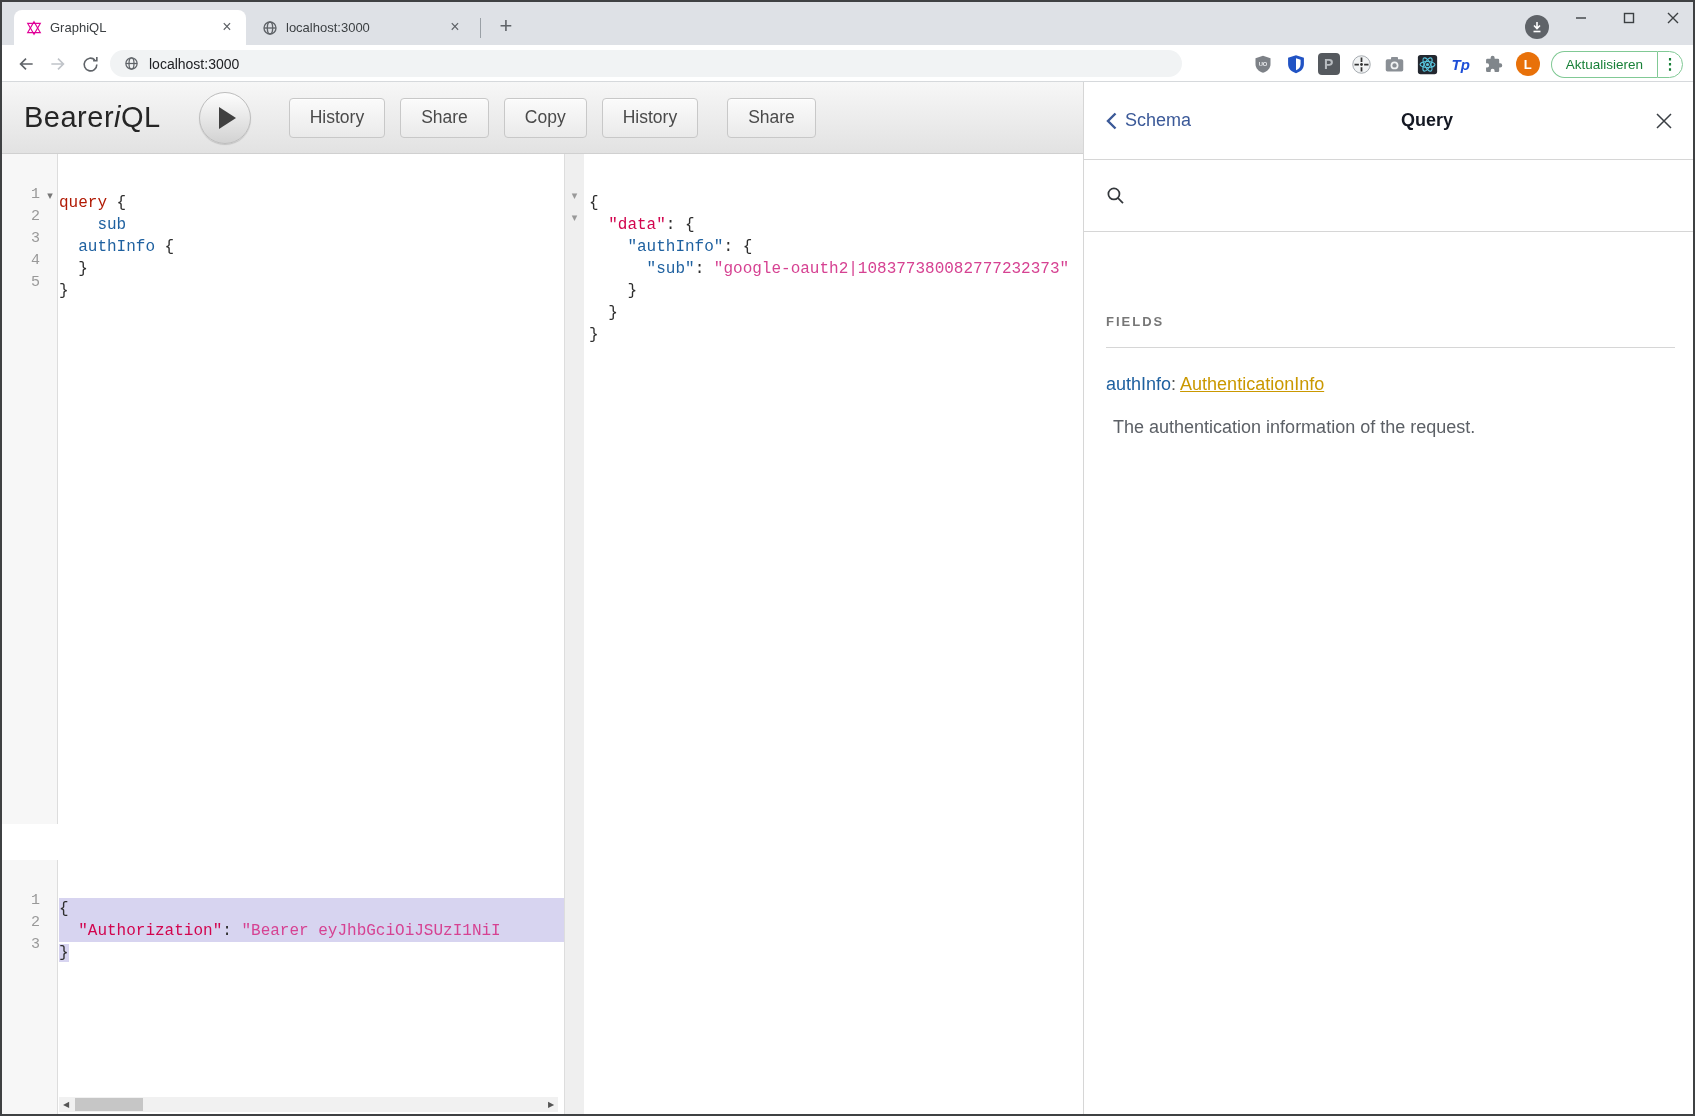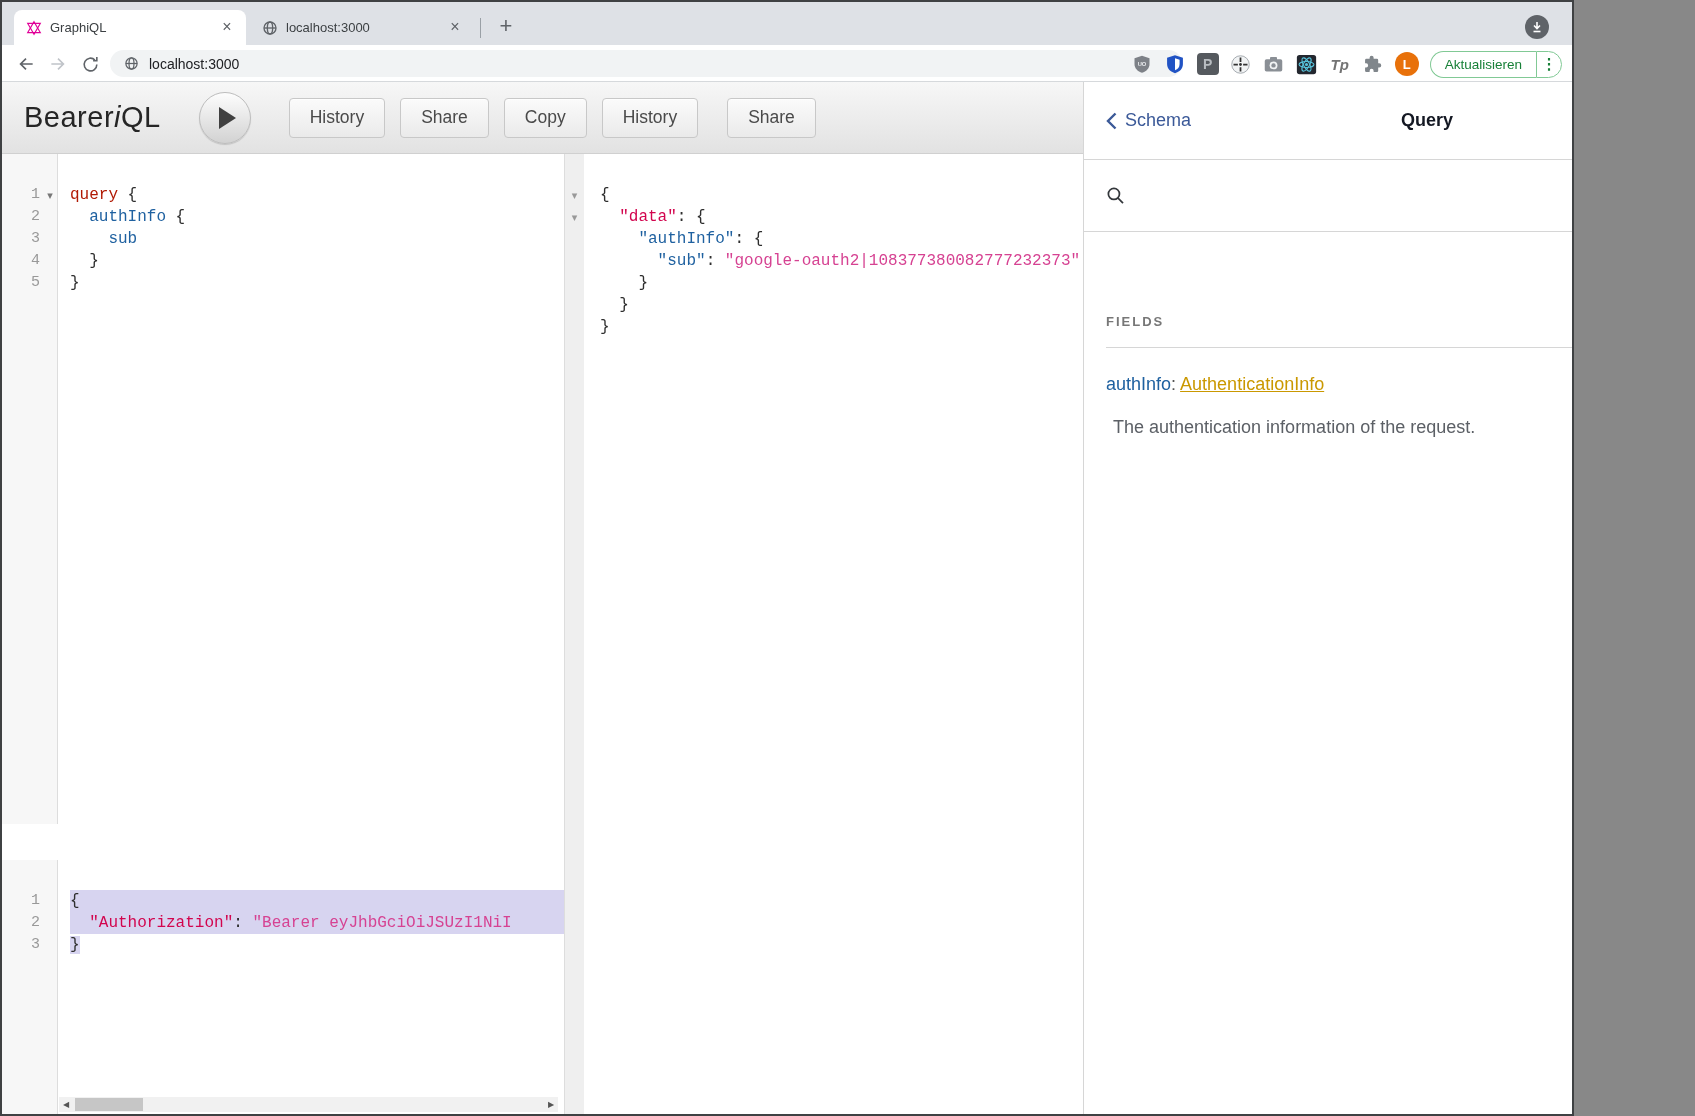--- a/index.html
+++ b/index.html
@@ -1,18 +1,18 @@
 <!DOCTYPE html>
 <html><head>
 <meta charset="utf-8">
 <style>
   * { margin:0; padding:0; box-sizing:border-box; }
   html,body { background:#888; }
   body { font-family:"Liberation Sans", sans-serif; }
-  .window{ position:relative; width:1574px; height:1116px; background:#fff;
+  .window{ position:relative; width:1695px; height:1116px; background:#fff;
            border:2px solid #3f4143; overflow:hidden; }
 
   
   .tabstrip{ position:absolute; left:0; top:0; right:0; height:43px; background:#dee1e6; }
   .tab{ position:absolute; top:8px; height:35px; display:flex; align-items:center; gap:8px;
         padding:0 10px 0 12px; font-size:13px; color:#3c4043; }
   .tab.active{ left:12px; width:232px; background:#fff; border-radius:8px 8px 0 0; }
   .tab.inactive{ left:248px; width:224px; }
   .tab .title{ flex:1; white-space:nowrap; overflow:hidden; }
   .tab-close{ font-size:16px; color:#5f6368; width:18px; height:18px; line-height:16px;
@@ -30,21 +30,21 @@
             border-bottom:1px solid #d6d9dc; }
   .navbtn{ position:absolute; top:5px; width:28px; height:28px; display:flex; align-items:center;
            justify-content:center; border-radius:50%; }
   .nb-back{ left:10px; } .nb-fwd{ left:42px; } .nb-reload{ left:74px; }
   .omnibox{ position:absolute; left:108px; top:5px; width:1072px; height:27px; background:#f1f3f4;
             border-radius:14px; display:flex; align-items:center; gap:10px; padding:0 14px; }
   .omnibox .url{ font-size:14px; color:#202124; }
   .extrow{ position:absolute; right:10px; top:4px; height:30px; display:flex; align-items:center; gap:11px; }
   .ext{ width:22px; height:22px; display:flex; align-items:center; justify-content:center; }
   .ext-p{ background:#55595e; border-radius:4px; color:#b8bcc0; font-weight:bold; font-size:14px; }
-  .ext-tp{ color:#737373; font-weight:bold; font-size:15px; font-style:italic; }
+  .ext-tp{ color:#1d4ed8; font-weight:bold; font-size:15px; font-style:italic; }
   .avatar{ width:24px; height:24px; border-radius:50%; background:#e8710a; color:#fff; font-size:13px;
            font-weight:bold; display:flex; align-items:center; justify-content:center; }
   .updatebtn{ height:27px; padding:0 14px; border:1px solid #81c995; border-radius:14px 0 0 14px;
               border-right:none; color:#188038; font-size:13.5px; display:flex; align-items:center; background:#fff; }
   .menudots{ height:27px; width:26px; border:1px solid #81c995; border-radius:0 14px 14px 0;
              color:#188038; font-weight:bold; font-size:15px; display:flex; align-items:center;
              justify-content:center; background:#fff; letter-spacing:0; }
 
   
   .gql-topbar{ position:absolute; left:0; top:80px; width:1081px; height:72px;
@@ -66,21 +66,21 @@
   .mono, .cm-line, .lnum { font-family:"Liberation Mono","DejaVu Sans Mono",monospace; }
   .pane{ position:absolute; background:#fff; }
   .query-pane{ left:0; top:152px; width:562px; height:670px; }
   .gutter{ position:absolute; left:0; top:0; bottom:0; width:56px; background:#f7f7f7;
            border-right:1px solid #ddd; }
   .lnum{ position:absolute; width:38px; text-align:right; font-size:15px; color:#999; height:22px; line-height:22px; }
   .fold{ position:absolute; left:41px; width:14px; height:22px; line-height:22px; font-size:11px;
          color:#777; text-align:center; }
   .code{ position:absolute; left:57px; top:0; right:0; bottom:0; overflow:hidden; }
   .cm-line{ white-space:pre; font-size:16px; line-height:22px; height:22px; color:#2e2e2e; }
-  .pad-top{ padding-top:30px;margin-left:11px; }
+  .pad-top{ padding-top:38px; }
   .tok-kw{ color:#B11A04; } .tok-prop{ color:#1F61A0; } .tok-def{ color:#D2054E; }
   .tok-str{ color:#D64292; } .tok-pn{ color:#2e2e2e; }
   .line-sel{ background:#d7d4f0; } .sel{ background:#d7d4f0; }
 
   .vartitle{ position:absolute; left:0; top:822px; width:562px; height:36px; background:#eee;
              border-top:1px solid #d6d6d6; border-bottom:1px solid #d6d6d6; display:flex;
              align-items:center; gap:34px; padding-left:62px; }
   .vartab{ font-size:14px; font-weight:bold; letter-spacing:1px; }
   .vartab.off{ color:#999; } .vartab.on{ color:#141414; }
   .headers-pane{ left:0; top:858px; width:562px; height:258px; }
@@ -290,22 +290,22 @@
     <div class="gutter">
       <div class="lnum" style="top:30px">1</div>
       <div class="lnum" style="top:52px">2</div>
       <div class="lnum" style="top:74px">3</div>
       <div class="lnum" style="top:96px">4</div>
       <div class="lnum" style="top:118px">5</div>
       <div class="fold" style="top:30px">▾</div>
     </div>
     <div class="code pad-top">
       <div class="cm-line"><span class="tok-kw">query</span><span class="tok-pn"> {</span></div>
+      <div class="cm-line"><span>    </span><span class="tok-prop">sub</span></div>
       <div class="cm-line"><span>  </span><span class="tok-prop">authInfo</span><span class="tok-pn"> {</span></div>
-      <div class="cm-line"><span>    </span><span class="tok-prop">sub</span></div>
       <div class="cm-line"><span class="tok-pn">  }</span></div>
       <div class="cm-line"><span class="tok-pn">}</span></div>
     </div>
   </div>
 
 
   <div class="pane headers-pane">
     <div class="gutter">
       <div class="lnum" style="top:30px">1</div>
       <div class="lnum" style="top:52px">2</div>

